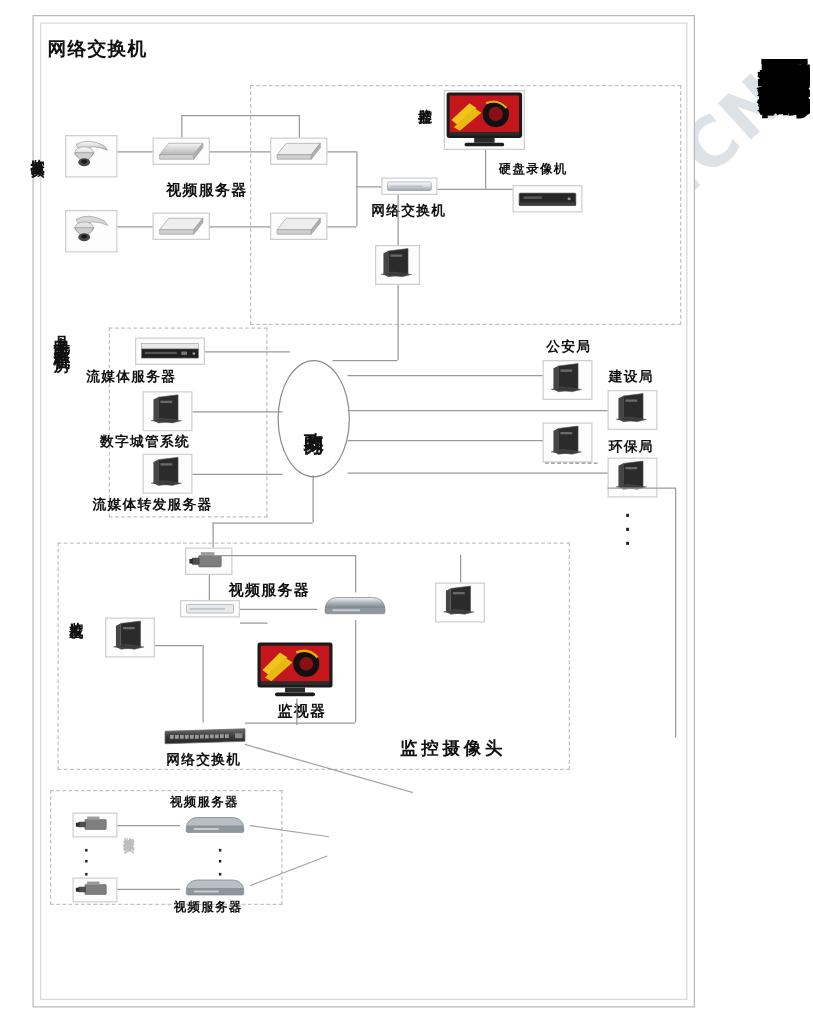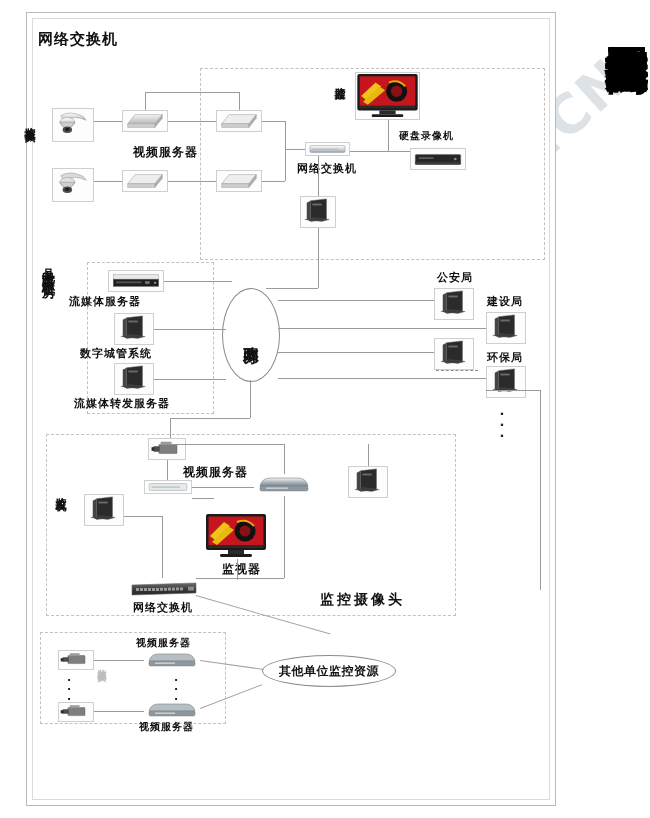--- a/index.html
+++ b/index.html
@@ -464,22 +464,19 @@
   </div>
   <div class="dev nb" style="left:144px;top:700px;width:56px;height:20px;">
     <svg class="ico" viewBox="0 0 56 20">
       <path d="M5 11 q2 -7 9 -7 h28 q7 0 9 7 z" fill="#b7bfc4" stroke="#7b8388" stroke-width="0.6"></path>
       <rect x="5" y="11" width="46" height="5" rx="1.4" fill="#8e979d" stroke="#7b8388" stroke-width="0.5"></rect>
       <rect x="11" y="12.4" width="20" height="1.6" fill="#c6ccd0"></rect>
     </svg>
   </div>
   <div class="lbl" style="left:139px;top:722px;font-size:10px;letter-spacing:1px;">视频服务器</div>
 
-  <div class="ell" style="left:262px;top:655px;width:132px;height:30px;">
-    <span class="t" style="font-size:12px;letter-spacing:0.5px;">其他单位监控资源</span>
-  </div>
 
   <div class="ln lnh" style="left:94px;top:660px;width:50px;"></div>
   <div class="ln lnh" style="left:94px;top:711px;width:50px;"></div>
   <div class="diag" style="left:200px;top:660px;width:64px;transform:rotate(8deg);"></div>
   <div class="diag" style="left:200px;top:708px;width:66px;transform:rotate(-21deg);"></div>
 
 </div>
 
 </body></html>

